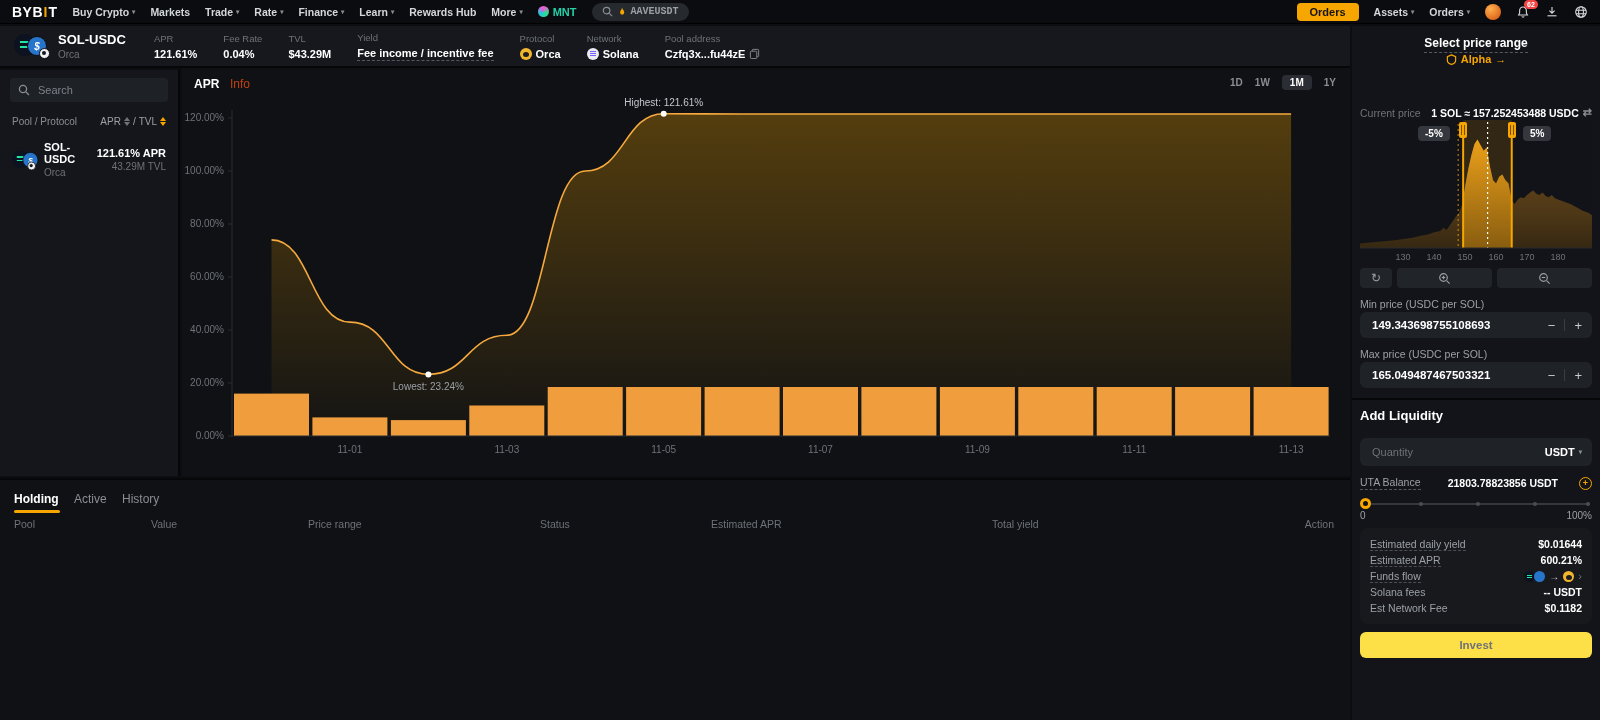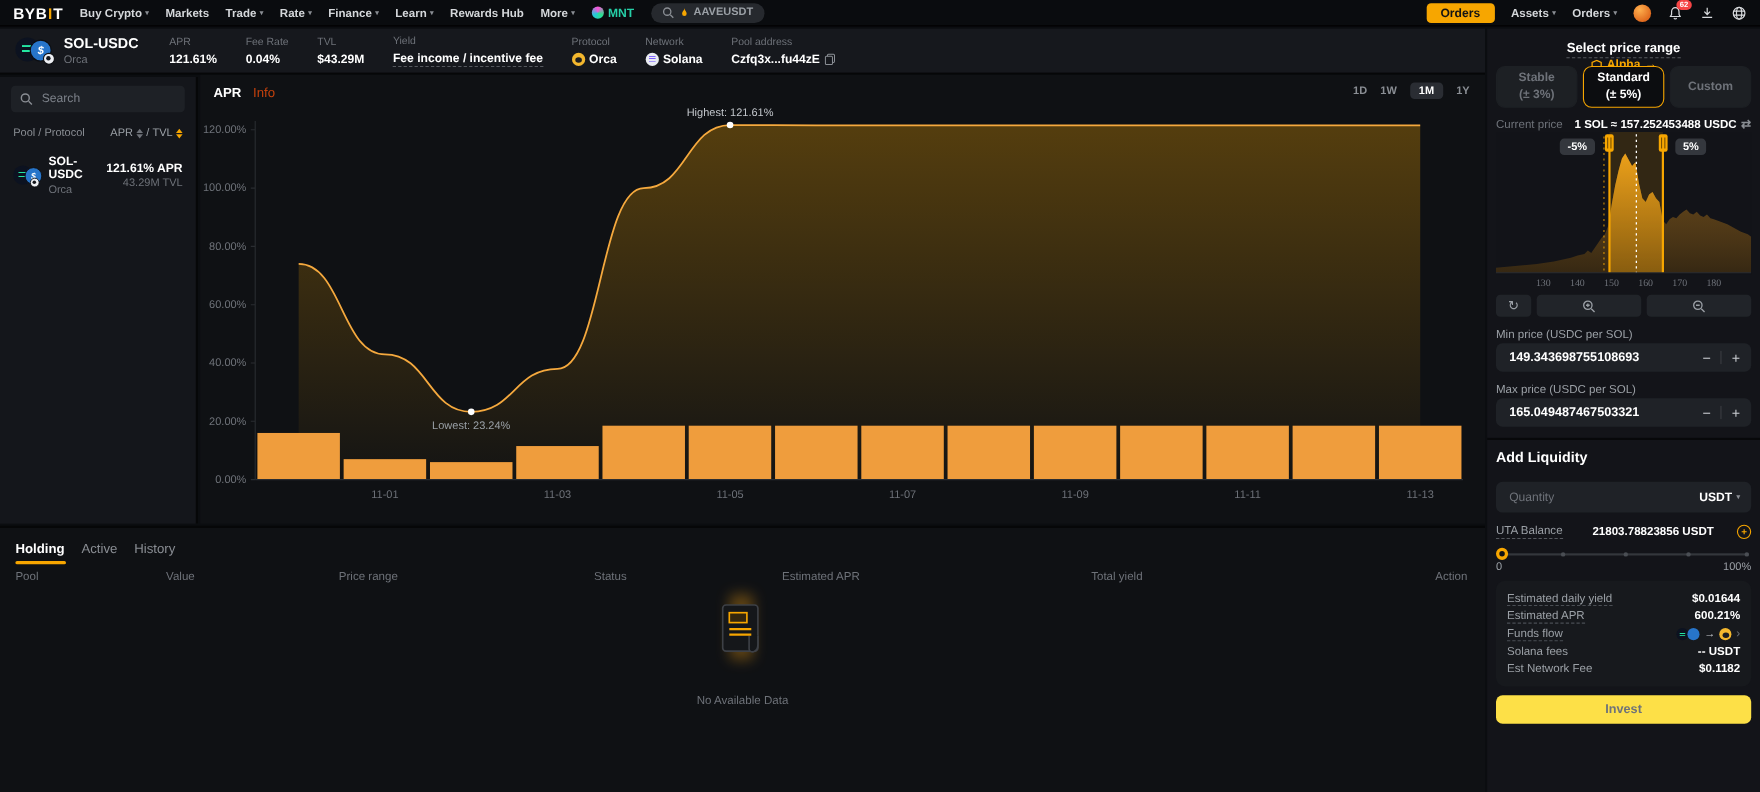--- a/index.html
+++ b/index.html
@@ -8,21 +8,21 @@
   
   .topnav{position:absolute;left:0;top:0;width:1600px;height:24px;background:#0a0c0f;
           border-bottom:1px solid #000;display:flex;align-items:center;gap:15px;padding:0 12px;box-sizing:border-box;}
   .logo{font-size:14px;font-weight:bold;letter-spacing:.5px;display:flex;align-items:center;}
   .logo .i{color:#f7a600;margin:0 .5px;}
   .nav-item{font-size:10.5px;font-weight:bold;color:#d4d7da;display:flex;align-items:center;gap:3px;cursor:pointer;white-space:nowrap;}
   .caret{font-size:6.5px;color:#8a8e94;}
   .mnt{display:flex;align-items:center;gap:4px;font-size:11px;font-weight:bold;color:#26d0a8;}
   .mnt-icon{width:11px;height:11px;border-radius:50%;background:conic-gradient(#ff4fd8,#29e08c,#26c6da,#ff4fd8);}
   .nav-search{height:18px;background:#26292e;border-radius:9px;display:flex;align-items:center;gap:5px;padding:0 10px;}
-  .nav-search span{font-size:10px;color:#9ba0a6;font-weight:bold;}
+  .nav-search span{font-size:10px;color:#9ba0a6;font-weight:bold;font-family:Liberation Mono, monospace;}
   .nav-right{margin-left:auto;display:flex;align-items:center;gap:15px;}
   .deposit-btn{background:#f7a600;color:#141414;font-size:11px;font-weight:bold;padding:3px 13px;border-radius:4px;cursor:pointer;}
   .avatar{width:16px;height:16px;border-radius:50%;background:radial-gradient(circle at 35% 30%,#ffb04e,#e06a1e 72%);}
   .icon-btn{position:relative;display:flex;align-items:center;}
   .badge{position:absolute;top:-5px;left:8px;background:#f64545;color:#fff;font-size:7px;font-weight:bold;
          padding:1px 3px;border-radius:7px;line-height:1;}
   svg.glyph{display:block;}
   
   .pool-header{position:absolute;left:0;top:26px;width:1350px;height:42px;background:#16181d;border-bottom:2px solid #060708;
                display:flex;align-items:center;box-sizing:border-box;padding-left:14px;}
@@ -106,21 +106,21 @@
   .cur-price .val{font-size:10.5px;font-weight:bold;display:flex;align-items:center;gap:4px;}
   .swap{color:#8a8e94;font-size:11px;cursor:pointer;}
   .hist{position:absolute;left:8px;top:94px;width:232px;height:130px;background:#121318;}
   .pill{position:absolute;top:6px;background:#34373d;border-radius:4px;font-size:10px;font-weight:bold;padding:2px 7px;z-index:3;}
   .pill.neg{left:58px;}
   .pill.pos{left:163px;}
   .hist-handle{position:absolute;top:2px;width:8px;height:16px;background:#f7a600;border-radius:2px;z-index:3;cursor:ew-resize;}
   .hist-handle::before,.hist-handle::after{content:"";position:absolute;top:3px;bottom:3px;width:1px;background:#7a5200;}
   .hist-handle::before{left:2px;} .hist-handle::after{right:2px;}
   .hist-axis{position:absolute;left:8px;top:226px;width:232px;height:12px;}
-  .hist-axis span{position:absolute;transform:translateX(-50%);font-size:9px;color:#6e7279;font-family:Liberation Serif, serif;}
+  .hist-axis span{position:absolute;transform:translateX(-50%);font-size:9px;color:#6e7279;}
   .hist-btns{position:absolute;left:8px;top:242px;width:232px;display:flex;gap:5px;}
   .hbtn{height:20px;background:#212429;border-radius:4px;display:flex;align-items:center;justify-content:center;color:#9ba0a6;cursor:pointer;}
   .hbtn.reset{width:32px;font-size:12px;}
   .hbtn.grow{flex:1;}
   .fld-label{position:absolute;left:8px;font-size:10.5px;color:#9ba0a6;}
   .fld{position:absolute;left:8px;width:232px;height:26px;background:#1f2227;border-radius:6px;
        display:flex;align-items:center;padding:0 10px;box-sizing:border-box;}
   .fld input{flex:1;background:transparent;border:none;outline:none;color:#fff;font-weight:bold;font-size:11.5px;font-family:inherit;min-width:0;}
   .fld input::placeholder{color:#6e7279;font-weight:normal;font-size:11px;}
   .stepper{display:flex;align-items:center;gap:9px;}
@@ -406,58 +406,32 @@
     <span class="hold-tab t1">Active</span>
     <span class="hold-tab t2">History</span>
     <span class="tab-underline"></span>
     <span class="col-head" style="left:14px">Pool</span>
     <span class="col-head" style="left:151px">Value</span>
     <span class="col-head" style="left:308px">Price range</span>
     <span class="col-head" style="left:540px">Status</span>
     <span class="col-head" style="left:711px">Estimated APR</span>
     <span class="col-head" style="left:992px">Total yield</span>
     <span class="col-head" style="right:16px">Action</span>
-    <div class="empty-wrap">
-      <span class="empty-icon">
-        <i class="empty-glow"></i>
-        <svg class="glyph" width="60" height="66" viewBox="0 0 60 66" style="position:relative">
-          <rect x="12" y="12" width="32" height="42" rx="3" fill="#15171a" stroke="#3d4046" stroke-width="1.5"></rect>
-          <path d="M44 40v8c0 8-8 8-8 4V40" fill="#15171a" stroke="#3d4046" stroke-width="1.5"></path>
-          <rect x="18" y="19" width="16" height="9" fill="#33260e" stroke="#f7a600" stroke-width="1.5"></rect>
-          <line x1="18" y1="34" x2="38" y2="34" stroke="#f7a600" stroke-width="2"></line>
-          <line x1="18" y1="39" x2="38" y2="39" stroke="#f7a600" stroke-width="2"></line>
-        </svg>
-      </span>
-      <div class="empty-text">No Available Data</div>
-    </div>
   </section>
 
   <aside class="rpanel">
     <div class="rp-title-row">
       <span class="rp-title">Select price range</span>
       <span class="alpha">
         <svg class="glyph" width="11" height="11" viewBox="0 0 12 12">
             <path d="M6 1 10.5 3v4.2C10.5 9.4 8.5 10.8 6 11.4 3.5 10.8 1.5 9.4 1.5 7.2V3Z" fill="none" stroke="#f7a600" stroke-width="1.3"></path>
           </svg>
         <span>Alpha</span>
         <span>→</span>
       </span>
-    </div>
-    <div class="presets">
-      <div class="preset">
-        <span class="t">Stable</span>
-          <span class="t">(± 3%)</span>
-      </div>
-      <div class="preset active">
-        <span class="t">Standard</span>
-          <span class="t">(± 5%)</span>
-      </div>
-      <div class="preset">
-        <span class="t">Custom</span>
-      </div>
     </div>
     <div class="cur-price">
       <span class="lbl">Current price</span>
       <span class="val">
           <span>1 SOL ≈ 157.252453488 USDC</span>
         <span class="swap">⇄</span>
         </span>
     </div>
     <div class="hist">
       <span class="pill neg">-5%</span>

